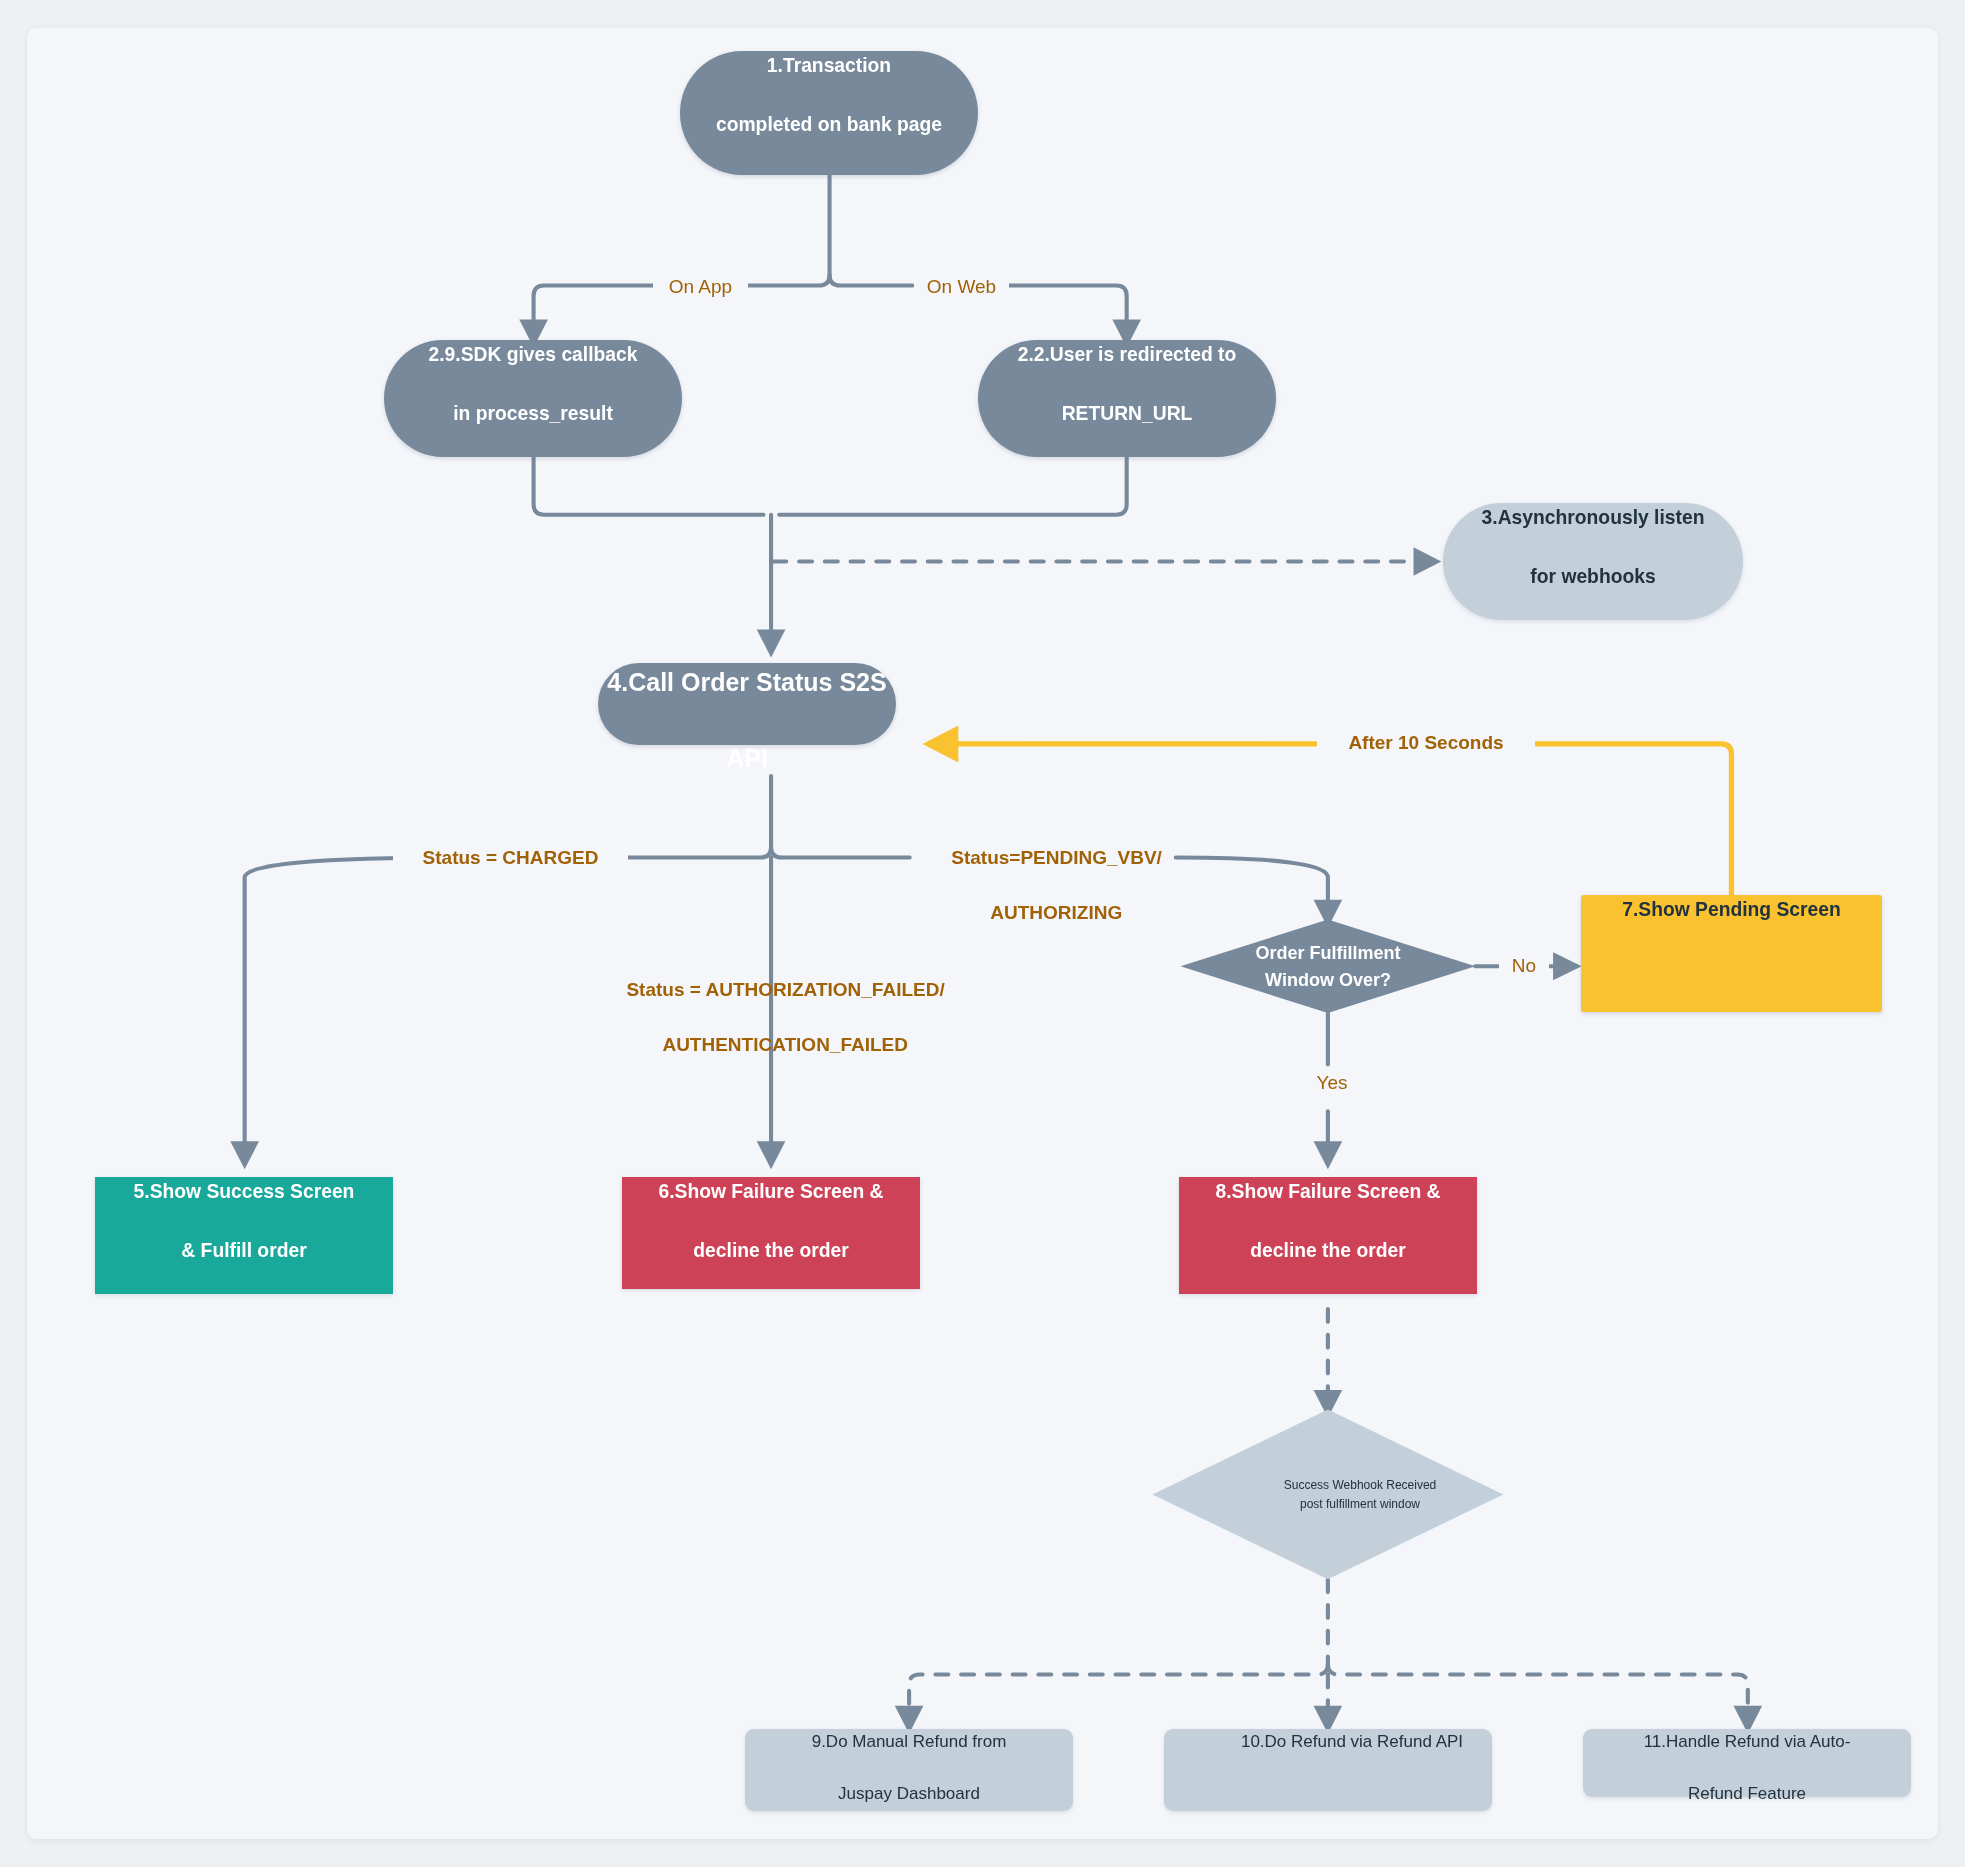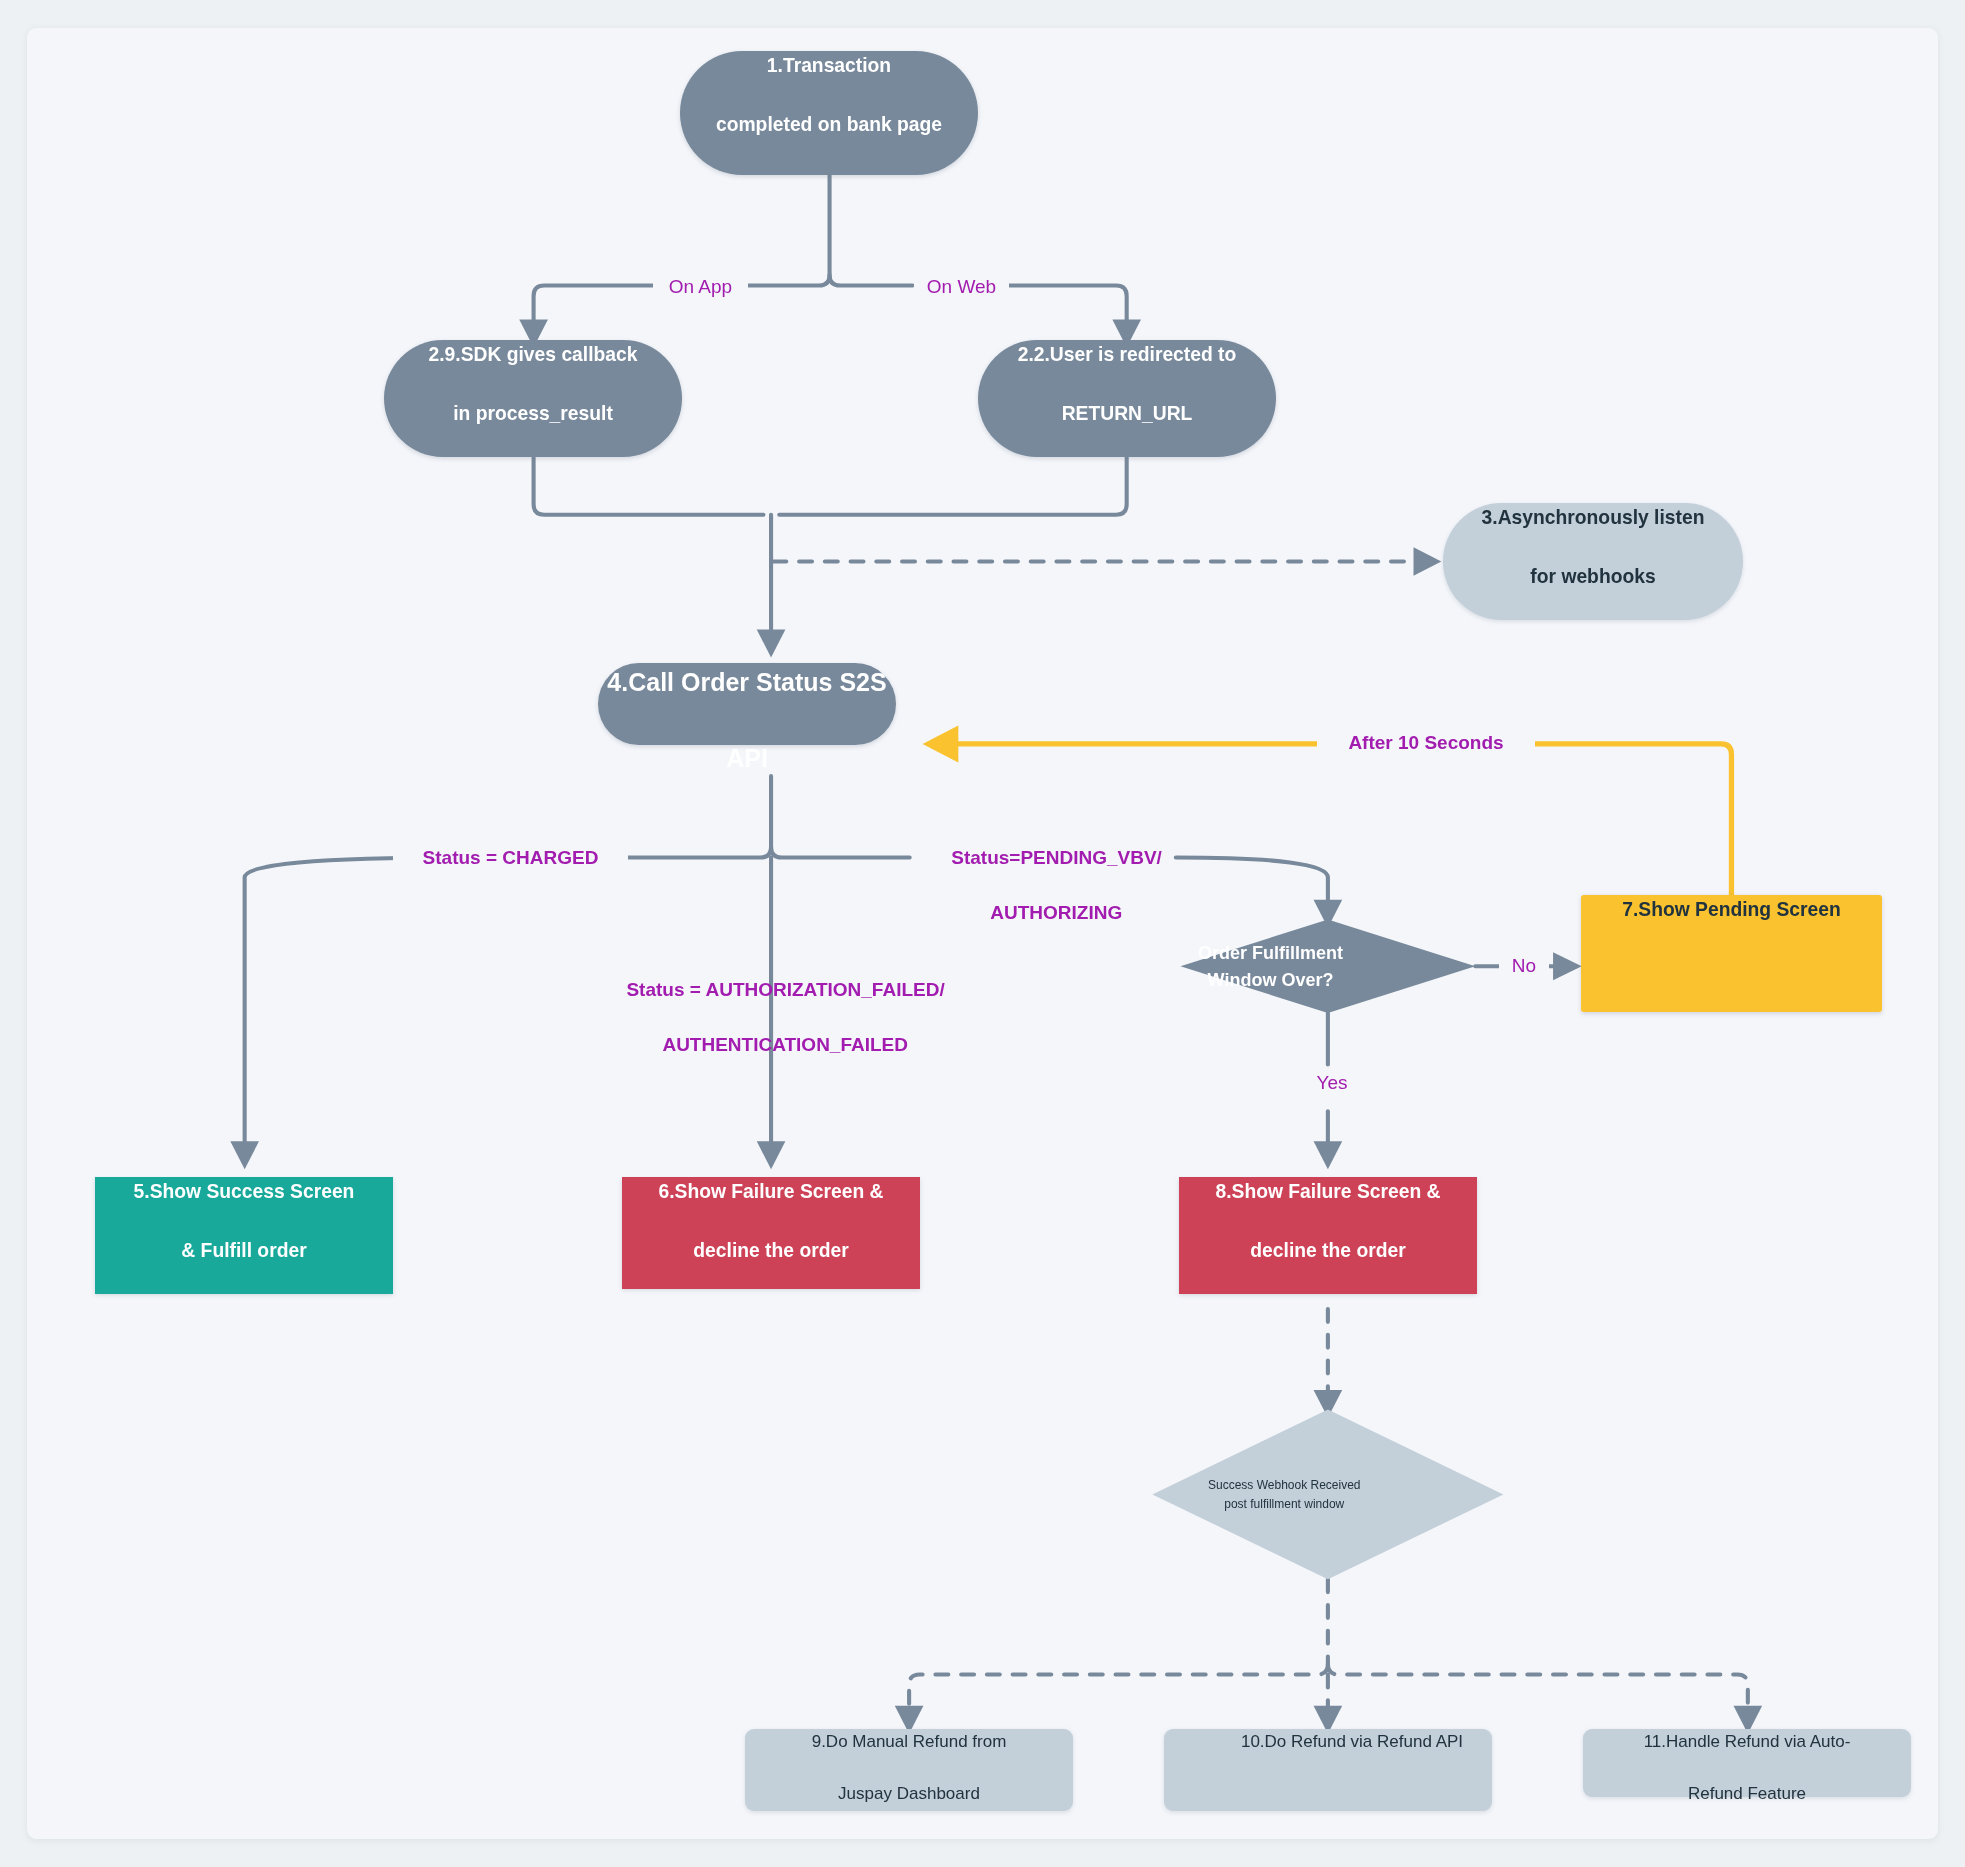--- a/index.html
+++ b/index.html
@@ -54,33 +54,33 @@
   .n-rect-red  { background: #ce4257; box-shadow: 0 1.8px 4.1px rgba(110,125,145,0.25); }
   .n-rect-yellow { background: #f9c22e; border-radius: 2.9px; box-shadow: 0 1.8px 4.1px rgba(110,125,145,0.25); }
   .n-rect-grey { background: #c3cfd9; border-radius: 9px; box-shadow: 0 1.8px 4.1px rgba(110,125,145,0.18); }
 
   .t-white { color: #ffffff; font-weight: bold; }
   .t-dark  { color: #21333f; font-weight: bold; }
   .t-dark-normal { color: #21333f; font-weight: normal; }
 
   .edge-label {
     position: absolute;
-    color: #a21caf;
+    color: #a16207;
     font-weight: bold;
     text-align: center;
     white-space: pre;
     line-height: 1.45;
     pointer-events: none;
     background: #f4f6fa;
     padding: 0 3.5px;
   }
   .edge-label.thin { font-weight: normal; background: transparent; }
   .diamond-label {
     position: absolute;
-    display: flex; align-items: center; justify-content: flex-start;
+    display: flex; align-items: center; justify-content: center;
     text-align: center;
     pointer-events: none;
   }
 </style>
 </head>
 <body>
 
 <div id="stage">
   <div id="card"></div>
 

